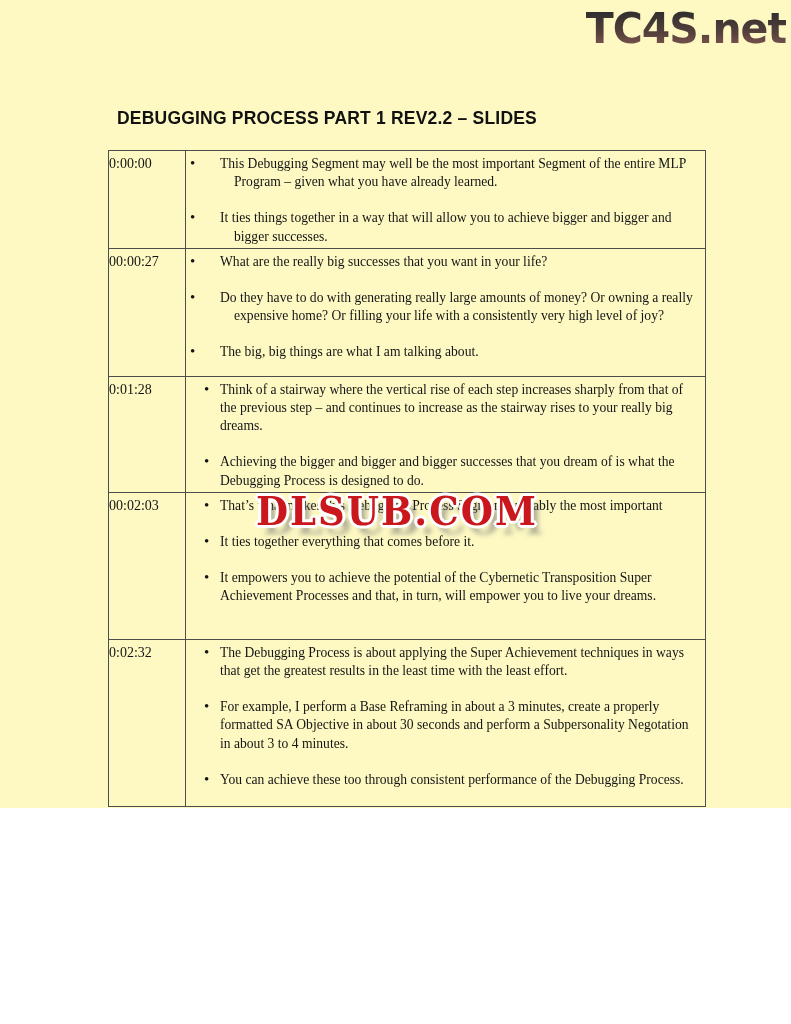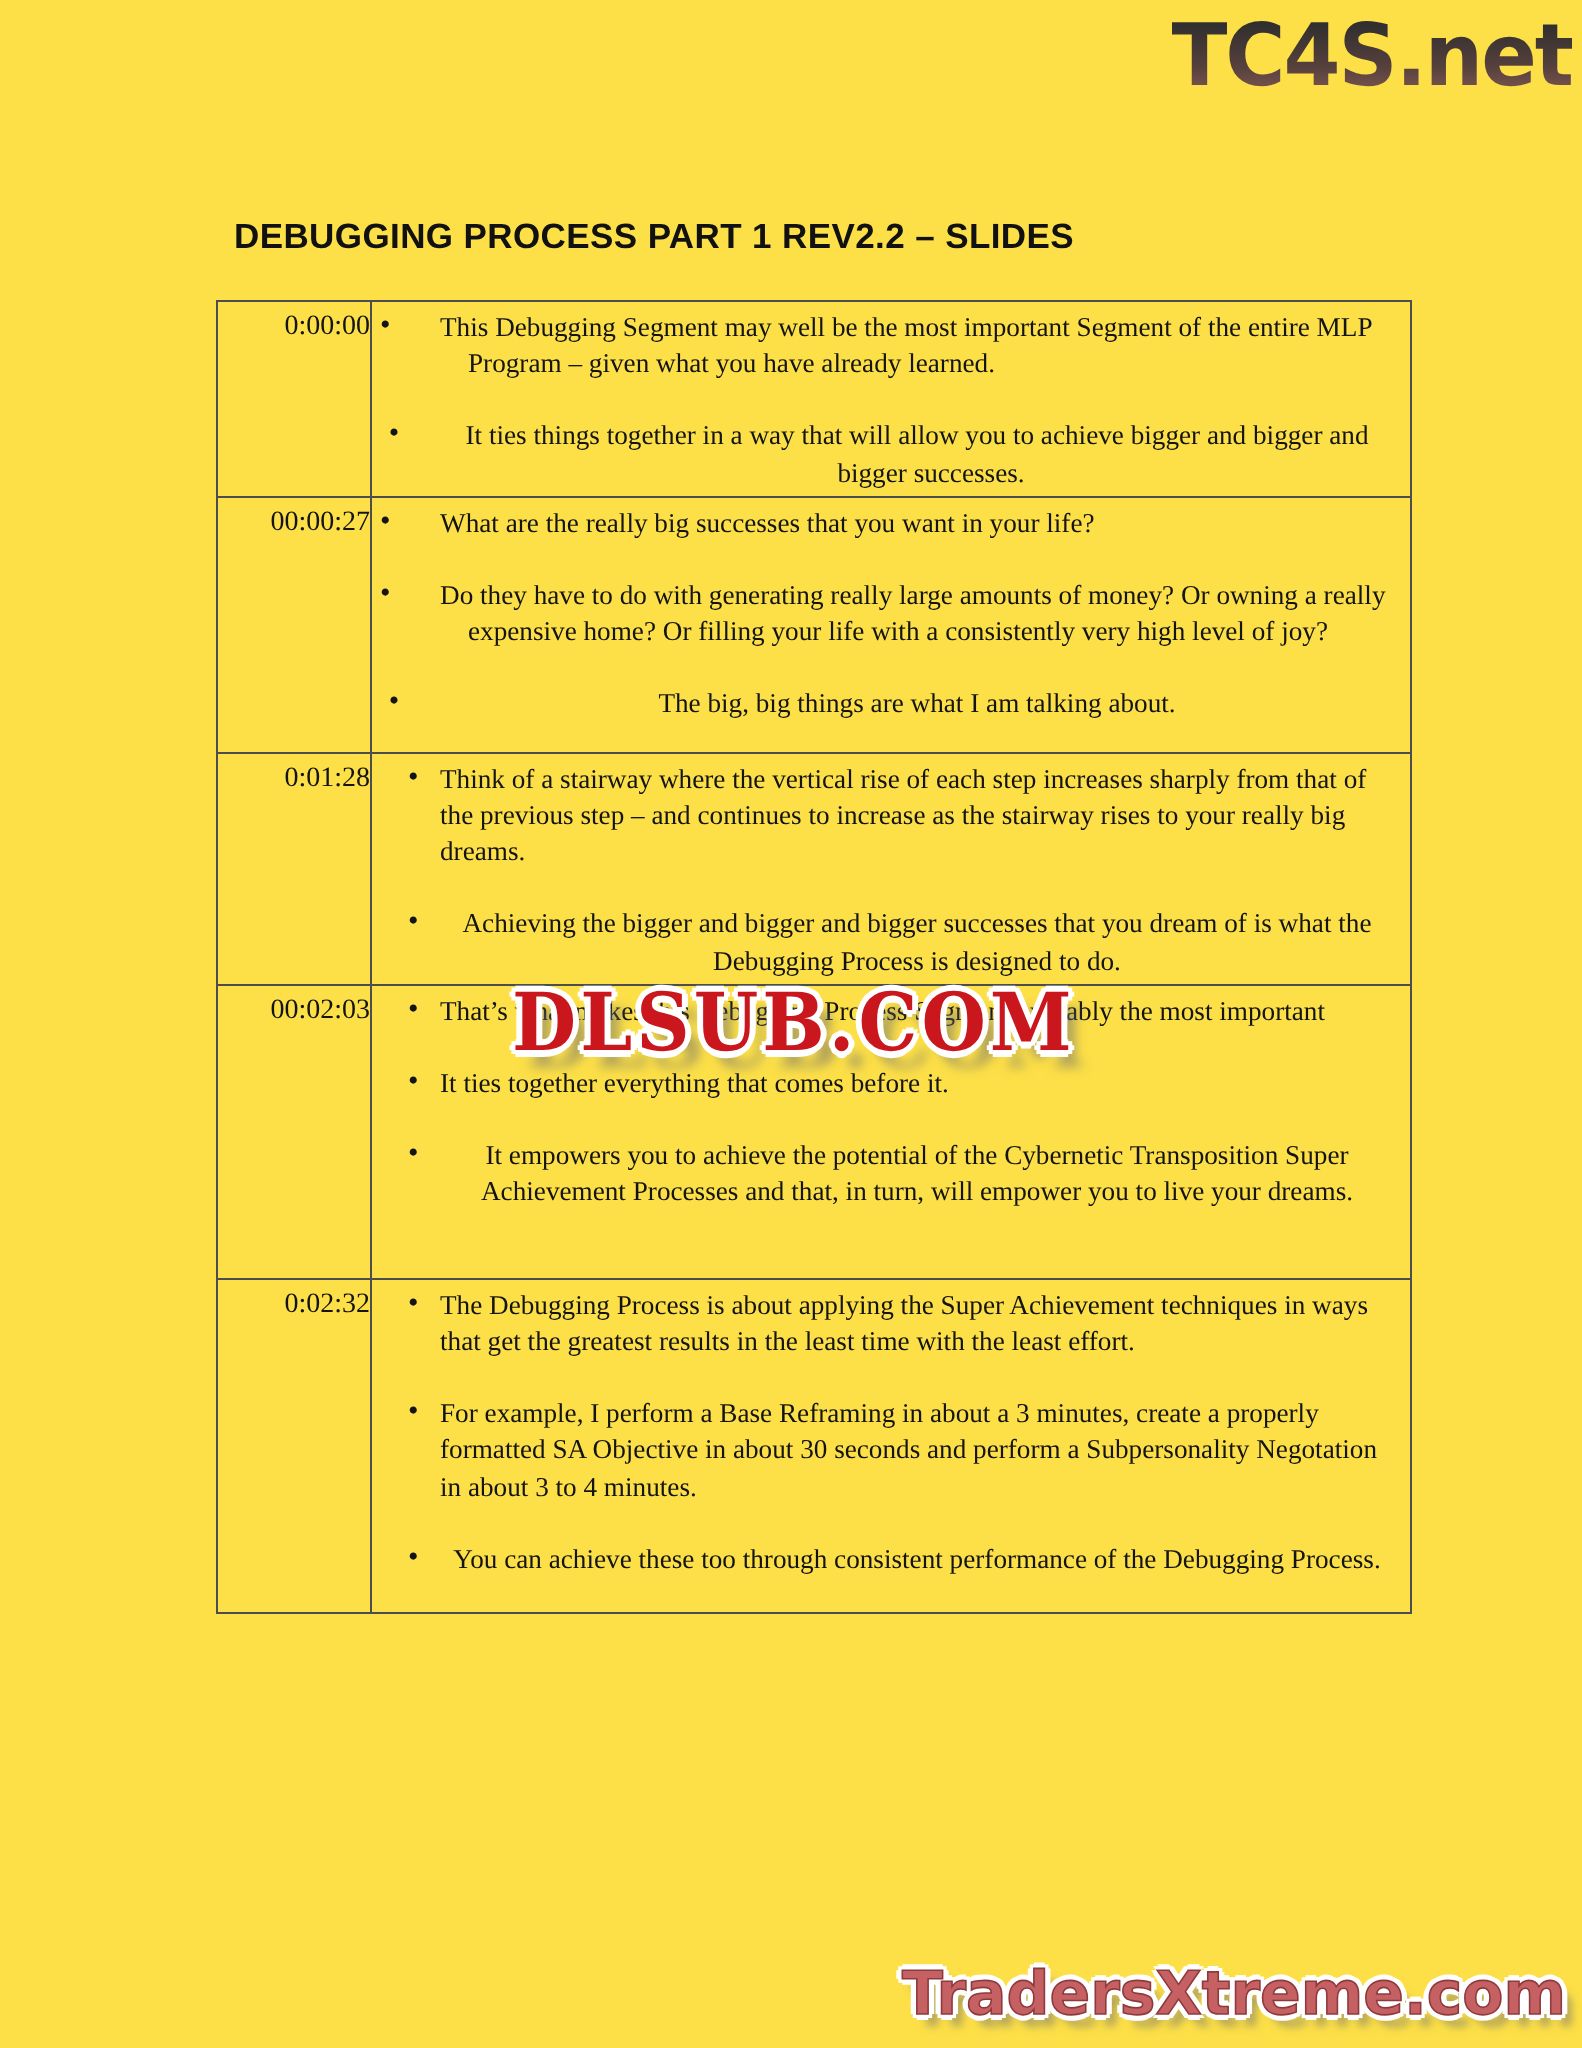--- a/index.html
+++ b/index.html
@@ -1,21 +1,21 @@
 <!DOCTYPE html>
 <html style="--overlay-red: #c9171d; --footer-red: #c66163; --logo-dark: #2e2e2e; --logo-brown: #8a5c55;"><head>
 <meta charset="utf-8">
 <style>
   * { margin: 0; padding: 0; box-sizing: border-box; }
   html, body { background: #ffffff; }
   .page {
     position: relative;
     width: 791px;
-    height: 1024px;
-    background: #fde047;
+    height: 808px;
+    background: #fef9c3;
     overflow: hidden;
     font-family: "Liberation Serif", serif;
   }
 
   
   .tc4s {
     position: absolute;
     top: 4px;
     right: 5px;
     font-family: "DejaVu Sans", sans-serif;
@@ -60,38 +60,38 @@
     font-size: 13.6px;
     line-height: 18.2px;
     color: #141414;
   }
   table.slides td {
     border: 1px solid #4d4d4d;
     vertical-align: top;
   }
   td.time-cell {
     width: 77px;
-    text-align: right;
+    text-align: left;
     padding-top: 4px;
     font-size: 14px;
   }
   td.content-cell { padding: 4px 8px 2px 12px; }
   tbody tr:nth-child(1) { height: 93px; }
   tbody tr:nth-child(2) { height: 128px; }
   tbody tr:nth-child(3) { height: 110px; }
   tbody tr:nth-child(4) { height: 147px; }
   tbody tr:nth-child(5) { height: 167px; padding-left: 20px; }
 
   ul.bullets { list-style: none; }
   ul.bullets li {
     position: relative;
     padding-left: 22px;
     margin-bottom: 18px;
   }
-  ul.bullets li:last-child { margin-bottom: 0; text-align: center; }
+  ul.bullets li:last-child { margin-bottom: 0; }
   ul.bullets li::before {
     content: "\2022";
     position: absolute;
     left: 6px;
     top: -1px;
     font-size: 15px;
   }
   
   tbody tr:nth-child(-n+2) ul.bullets li {
     padding-left: 36px;

